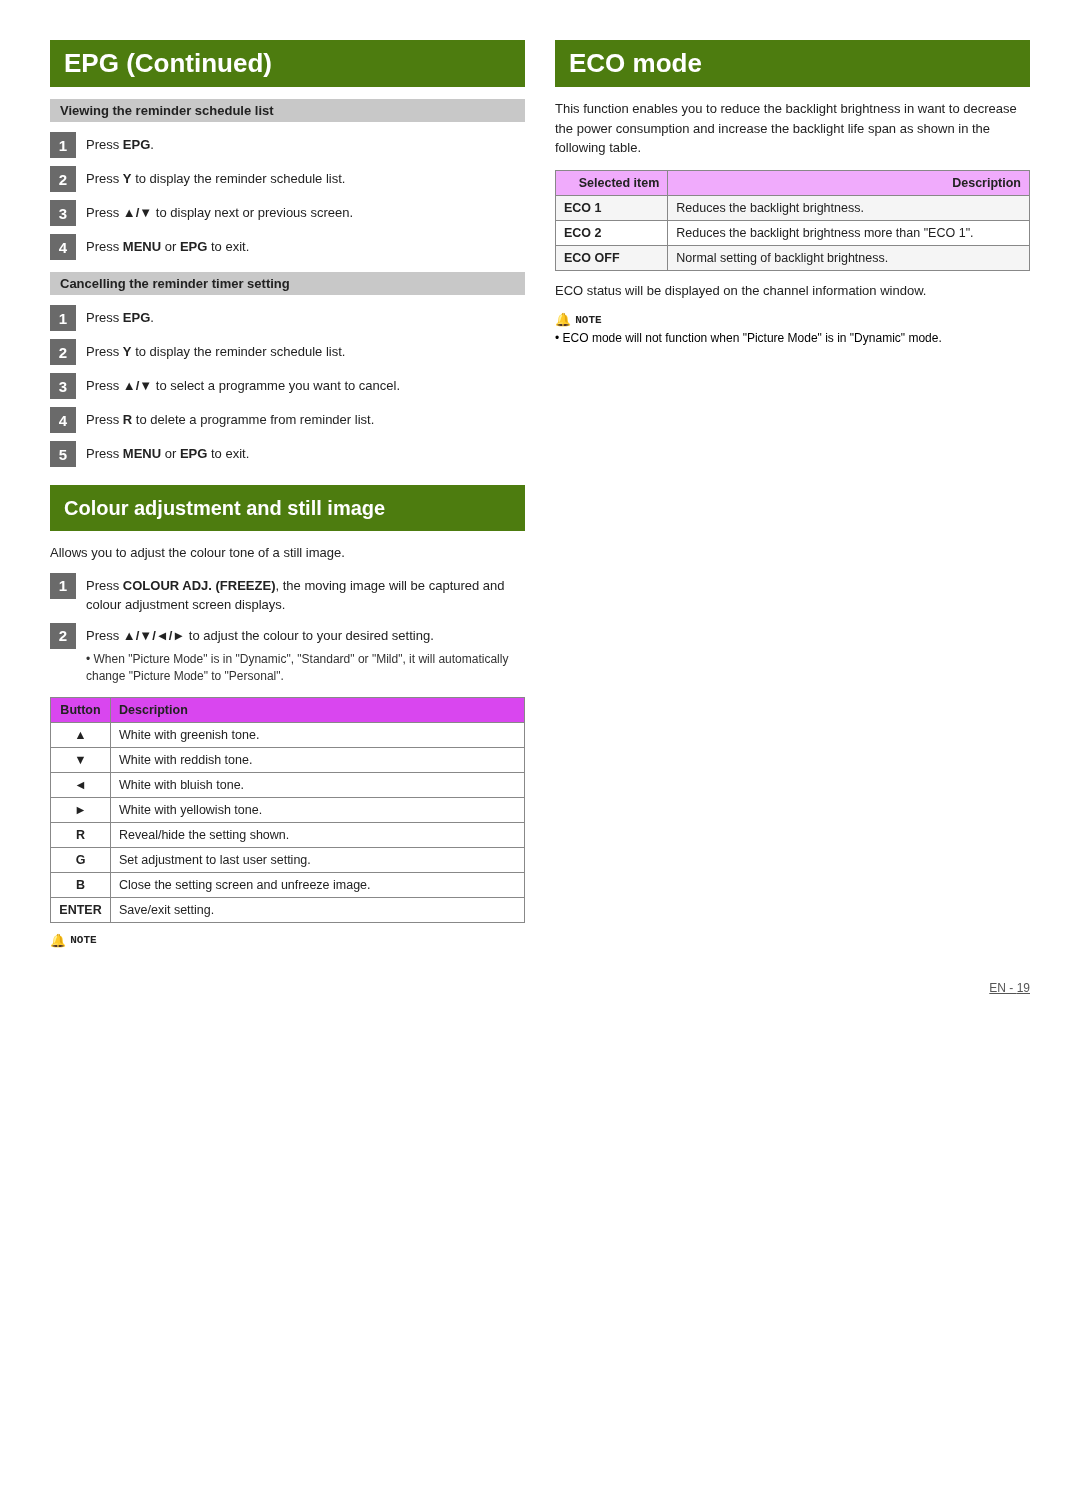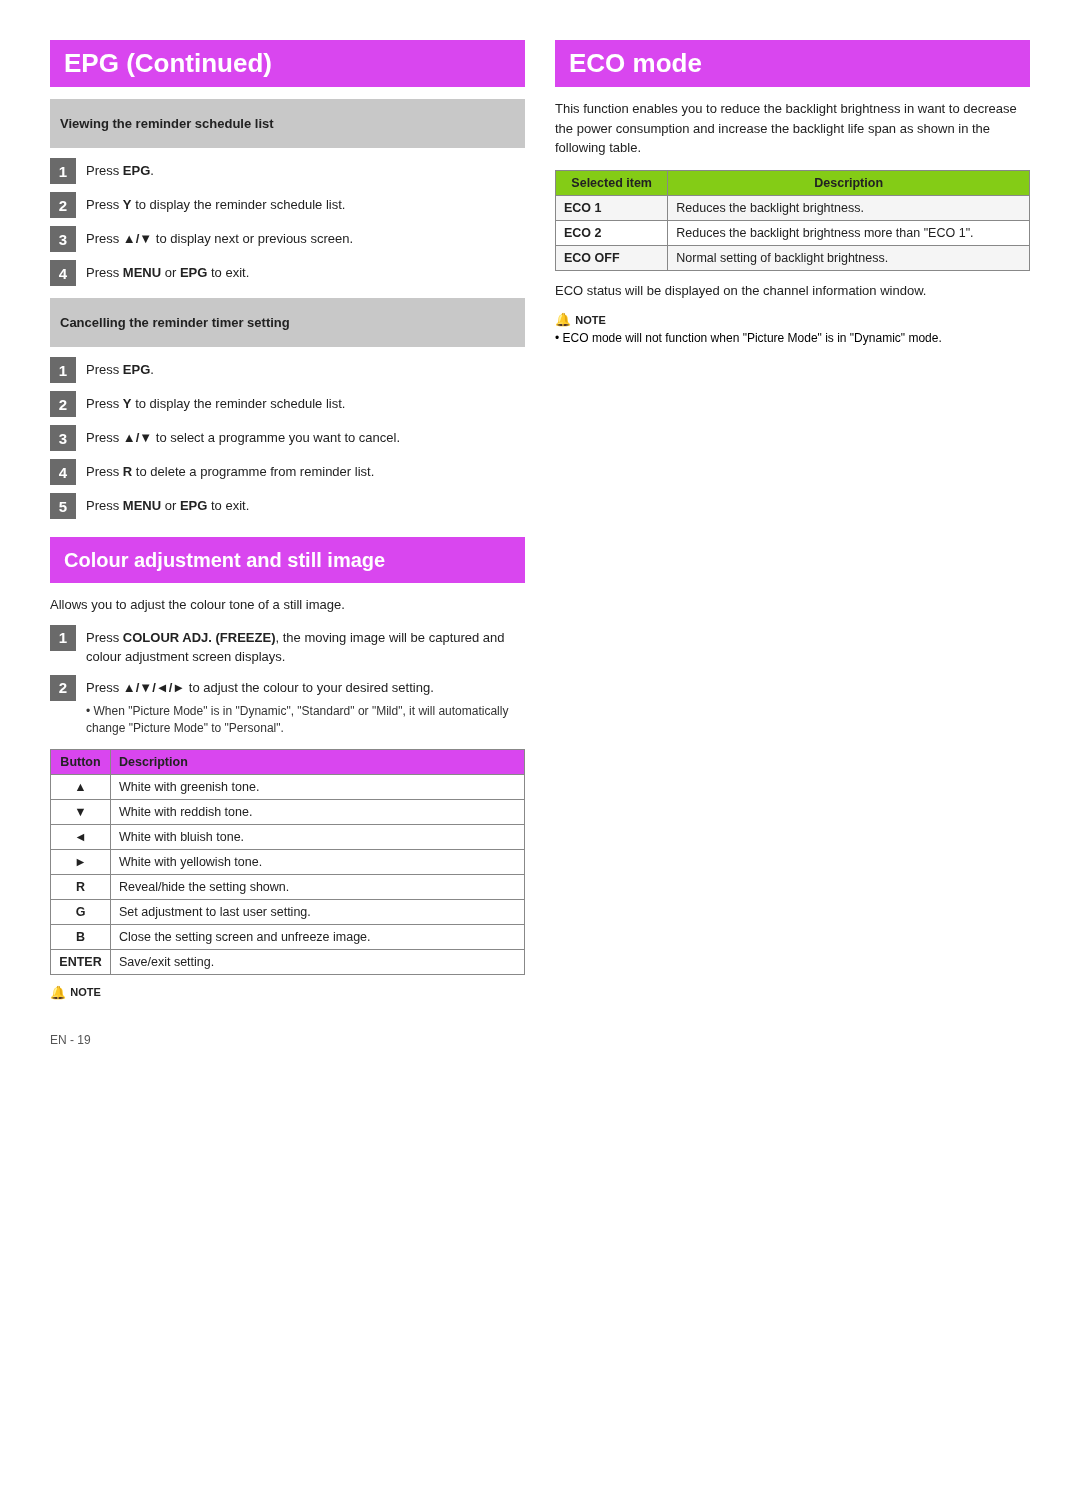--- a/index.html
+++ b/index.html
@@ -15,36 +15,36 @@
     .two-col {
       display: flex;
       gap: 30px;
       align-items: flex-start;
     }
     .left-col { flex: 1 1 0; }
     .right-col { flex: 1 1 0; }
 
     
     .section-title-bar {
-      background: #d946ef;
+      background: #4d7c0f;
       color: #fff;
       font-size: 22px;
       font-weight: bold;
       padding: 8px 14px;
       margin-bottom: 12px;
     }
     .section-title-bar.large {
       font-size: 26px;
     }
 
     .subsection-bar {
       background: #c8c8c8;
       font-weight: bold;
       font-size: 13px;
-      padding: 17px 10px;
+      padding: 4px 10px;
       margin-bottom: 10px;
       margin-top: 6px;
     }
 
     
     .steps { margin-bottom: 12px; }
     .step {
       display: flex;
       align-items: flex-start;
       margin-bottom: 8px;
@@ -63,20 +63,21 @@
       flex-shrink: 0;
     }
     .step-text {
       padding-top: 3px;
       line-height: 1.5;
     }
     .step-text b { font-weight: bold; }
     .note-label {
       font-weight: bold;
       font-size: 11px;
+      font-family: Liberation Mono, monospace;
     }
     .note-section {
       margin-top: 10px;
       border-top: none;
     }
     .note-header {
       display: flex;
       align-items: center;
       gap: 4px;
       margin-bottom: 3px;
@@ -91,25 +92,25 @@
 
     
     .eco-table {
       width: 100%;
       border-collapse: collapse;
       margin-top: 10px;
       margin-bottom: 10px;
       font-size: 12.5px;
     }
     .eco-table th {
-      background: #84cc16;
+      background: #f0abfc;
       border: 1px solid #888;
       padding: 5px 8px;
       font-weight: bold;
-      text-align: center;
+      text-align: right;
     }
     .eco-table td {
       border: 1px solid #888;
       padding: 5px 8px;
       vertical-align: top;
     }
     .eco-table tr:nth-child(odd) td { background: #f5f5f5; }
     .eco-table tr:nth-child(even) td { background: #fff; }
 
     
@@ -138,24 +139,25 @@
     .colour-section { margin-top: 18px; }
     .colour-section p { margin-bottom: 10px; line-height: 1.5; }
     .sub-bullet { font-size: 12px; margin-top: 6px; margin-left: 0; color: #333; line-height: 1.4; }
     .sub-bullet::before { content: "• "; }
 
     
     .eco-intro { line-height: 1.5; margin-bottom: 12px; font-size: 13px; }
 
     
     .page-footer {
-      text-align: left;
+      text-align: right;
       font-size: 12px;
       color: #555;
       margin-top: 30px;
+      text-decoration: underline;
     }
   </style>
 </head>
 <body>
 
 <div class="two-col">
 
   <div class="left-col">
 
     <div class="section-title-bar large">

